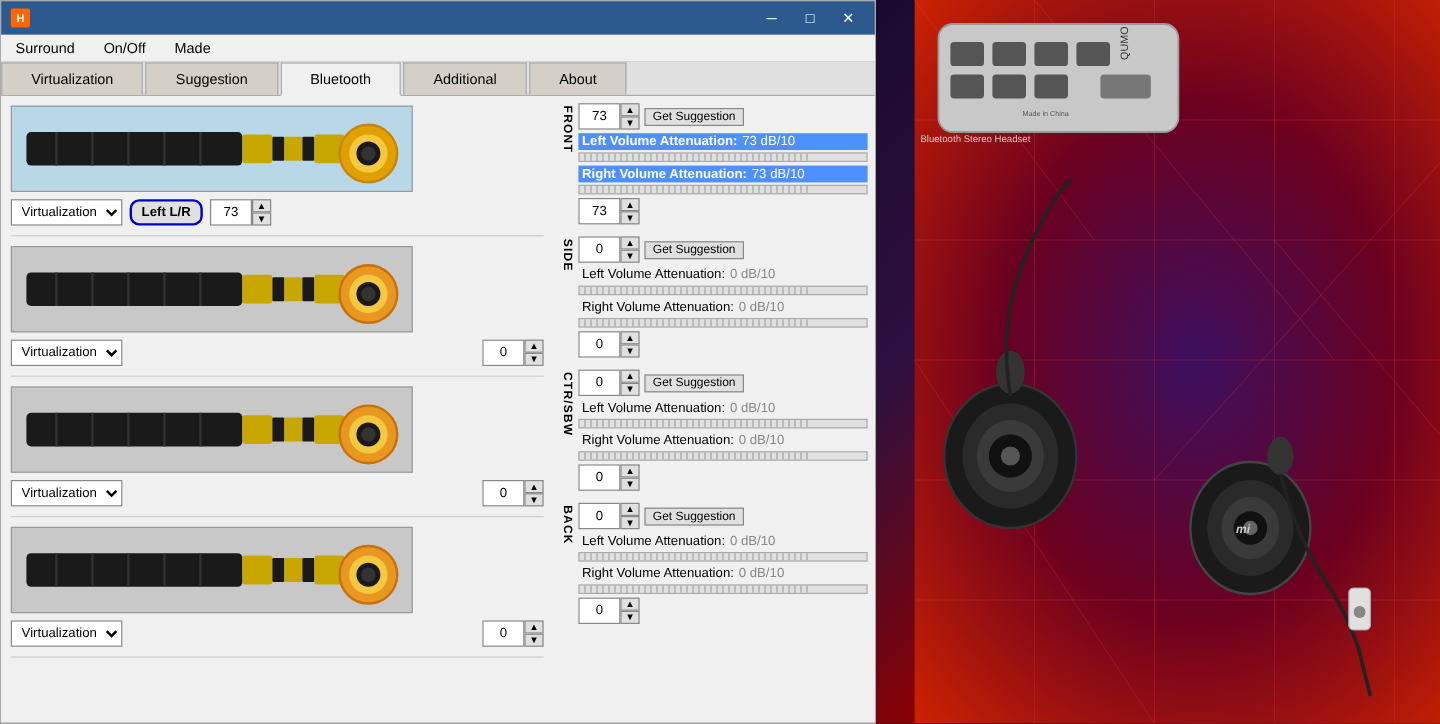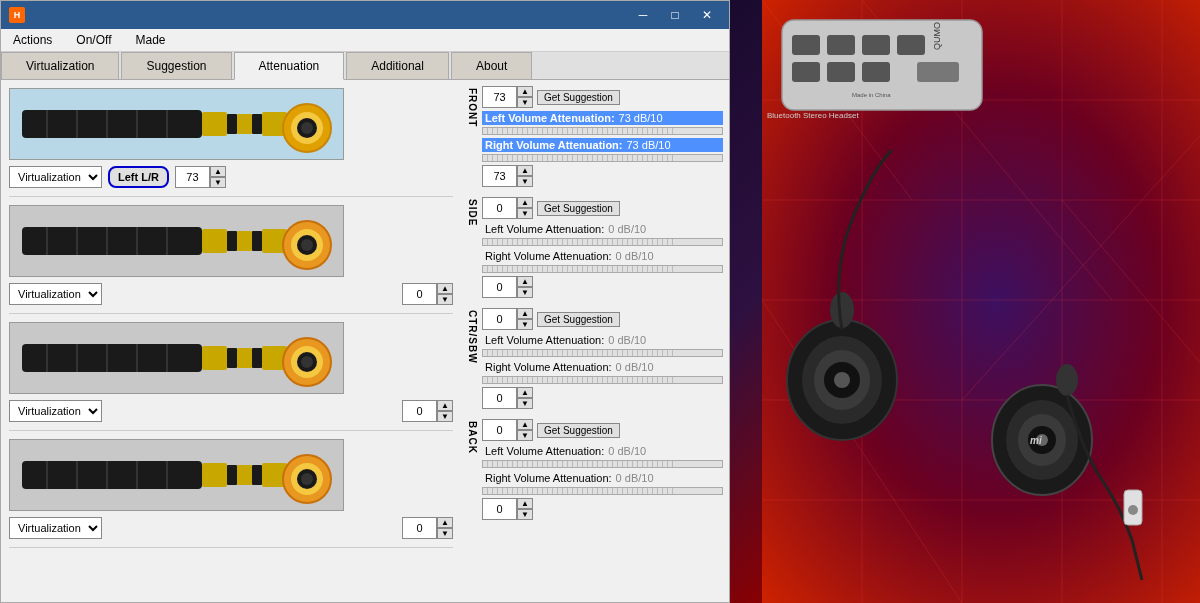--- a/index.html
+++ b/index.html
@@ -141,29 +141,29 @@
       <div class="title-icon">H</div>
     </div>
     <div class="title-controls">
       <button class="title-btn">─</button>
       <button class="title-btn">□</button>
       <button class="title-btn close">✕</button>
     </div>
   </div>
 
   <div class="menu-bar">
-    <span class="menu-item">Actions</span>
+    <span class="menu-item">Surround</span>
     <span class="menu-item">On/Off</span>
     <span class="menu-item">Made</span>
   </div>
 
   <div class="tabs">
     <div class="tab">Virtualization</div>
     <div class="tab">Suggestion</div>
-    <div class="tab active">Attenuation</div>
+    <div class="tab active">Bluetooth</div>
     <div class="tab">Additional</div>
     <div class="tab">About</div>
   </div>
 
   <div class="content">
 
     <div class="left-panel">
 
       <div class="section-group">
         <div class="jack-small-section">

